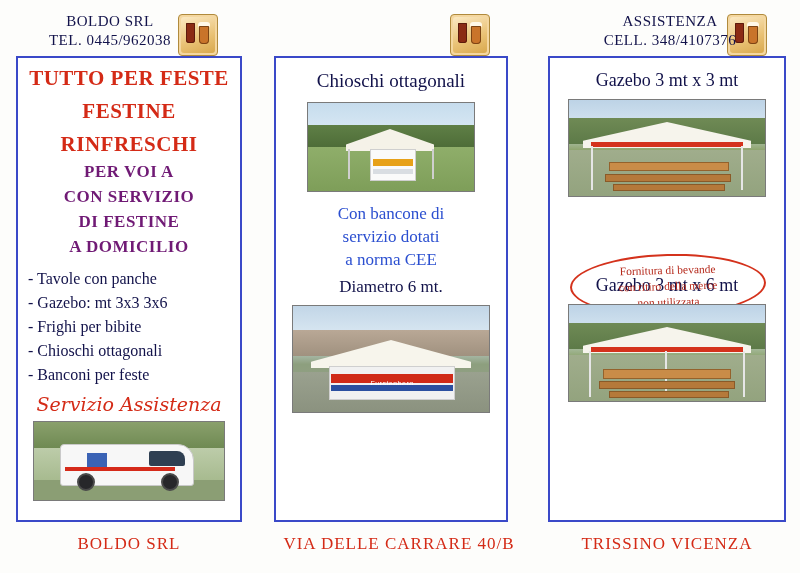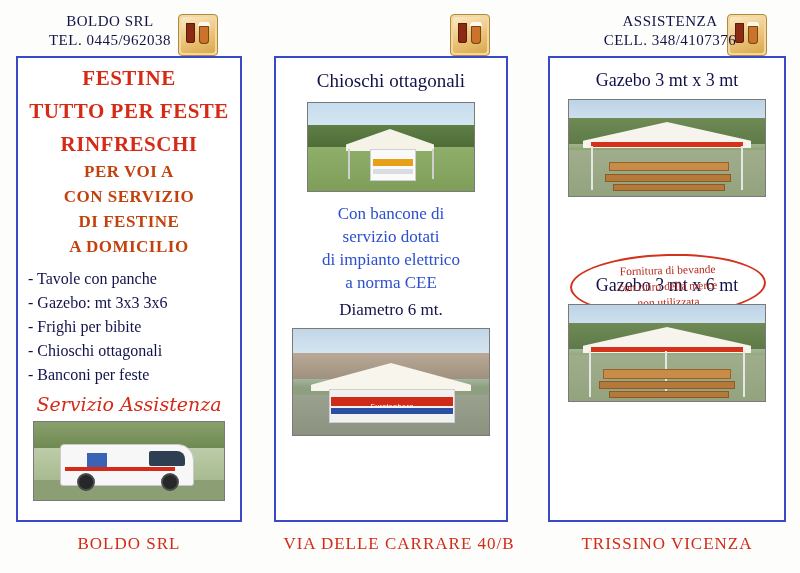--- a/index.html
+++ b/index.html
@@ -100,21 +100,21 @@
     text-align: center;
     color: #d42a16;
     font-weight: bold;
     font-size: 21px;
     line-height: 25px;
     letter-spacing: 0.5px;
     margin-top: 8px;
   }
   .p1-sub {
     text-align: center;
-    color: #c2410c;
+    color: #701a75;
     font-weight: bold;
     font-size: 17px;
     line-height: 21px;
     letter-spacing: 0.5px;
     margin-top: 4px;
   }
   .p1-list {
     margin: 10px 0 0 10px;
     color: #12124a;
     font-size: 16px;
@@ -379,22 +379,22 @@
       <div class="glassB"></div>
     </div>
 
     <div class="hdr-block hdr-right">
       <div>ASSISTENZA</div>
       <div>CELL. 348/4107376</div>
     </div>
   </div>
 
   <div class="panel panel-1">
+    <div class="p1-title">TUTTO PER FESTE</div>
     <div class="p1-title">FESTINE</div>
-    <div class="p1-title">TUTTO PER FESTE</div>
     <div class="p1-title">RINFRESCHI</div>
 
     <div class="p1-sub">PER VOI A</div>
     <div class="p1-sub">CON SERVIZIO</div>
     <div class="p1-sub">DI FESTINE</div>
     <div class="p1-sub">A DOMICILIO</div>
 
     <div class="p1-list">
       <div>- Tavole con panche</div>
       <div>- Gazebo: mt 3x3  3x6</div>
@@ -430,21 +430,20 @@
         <div class="band"></div>
         <div class="band2"></div>
       </div>
       <div class="pole" style="left:40px; top:46px; height:30px;"></div>
       <div class="pole" style="left:124px; top:46px; height:30px;"></div>
     </div>
 
     <div class="p2-text">
       <div>Con bancone di</div>
       <div>servizio dotati</div>
-      <div>di impianto elettrico</div>
       <div>a norma CEE</div>
     </div>
     <div class="p2-diam">Diametro 6 mt.</div>
 
     <div class="photo kiosk-photo">
       <div class="ks-sky"></div>
       <div class="ks-bldg"></div>
       <div class="ks-ground"></div>
       <div class="ks-canopy"></div>
       <div class="ks-body">

